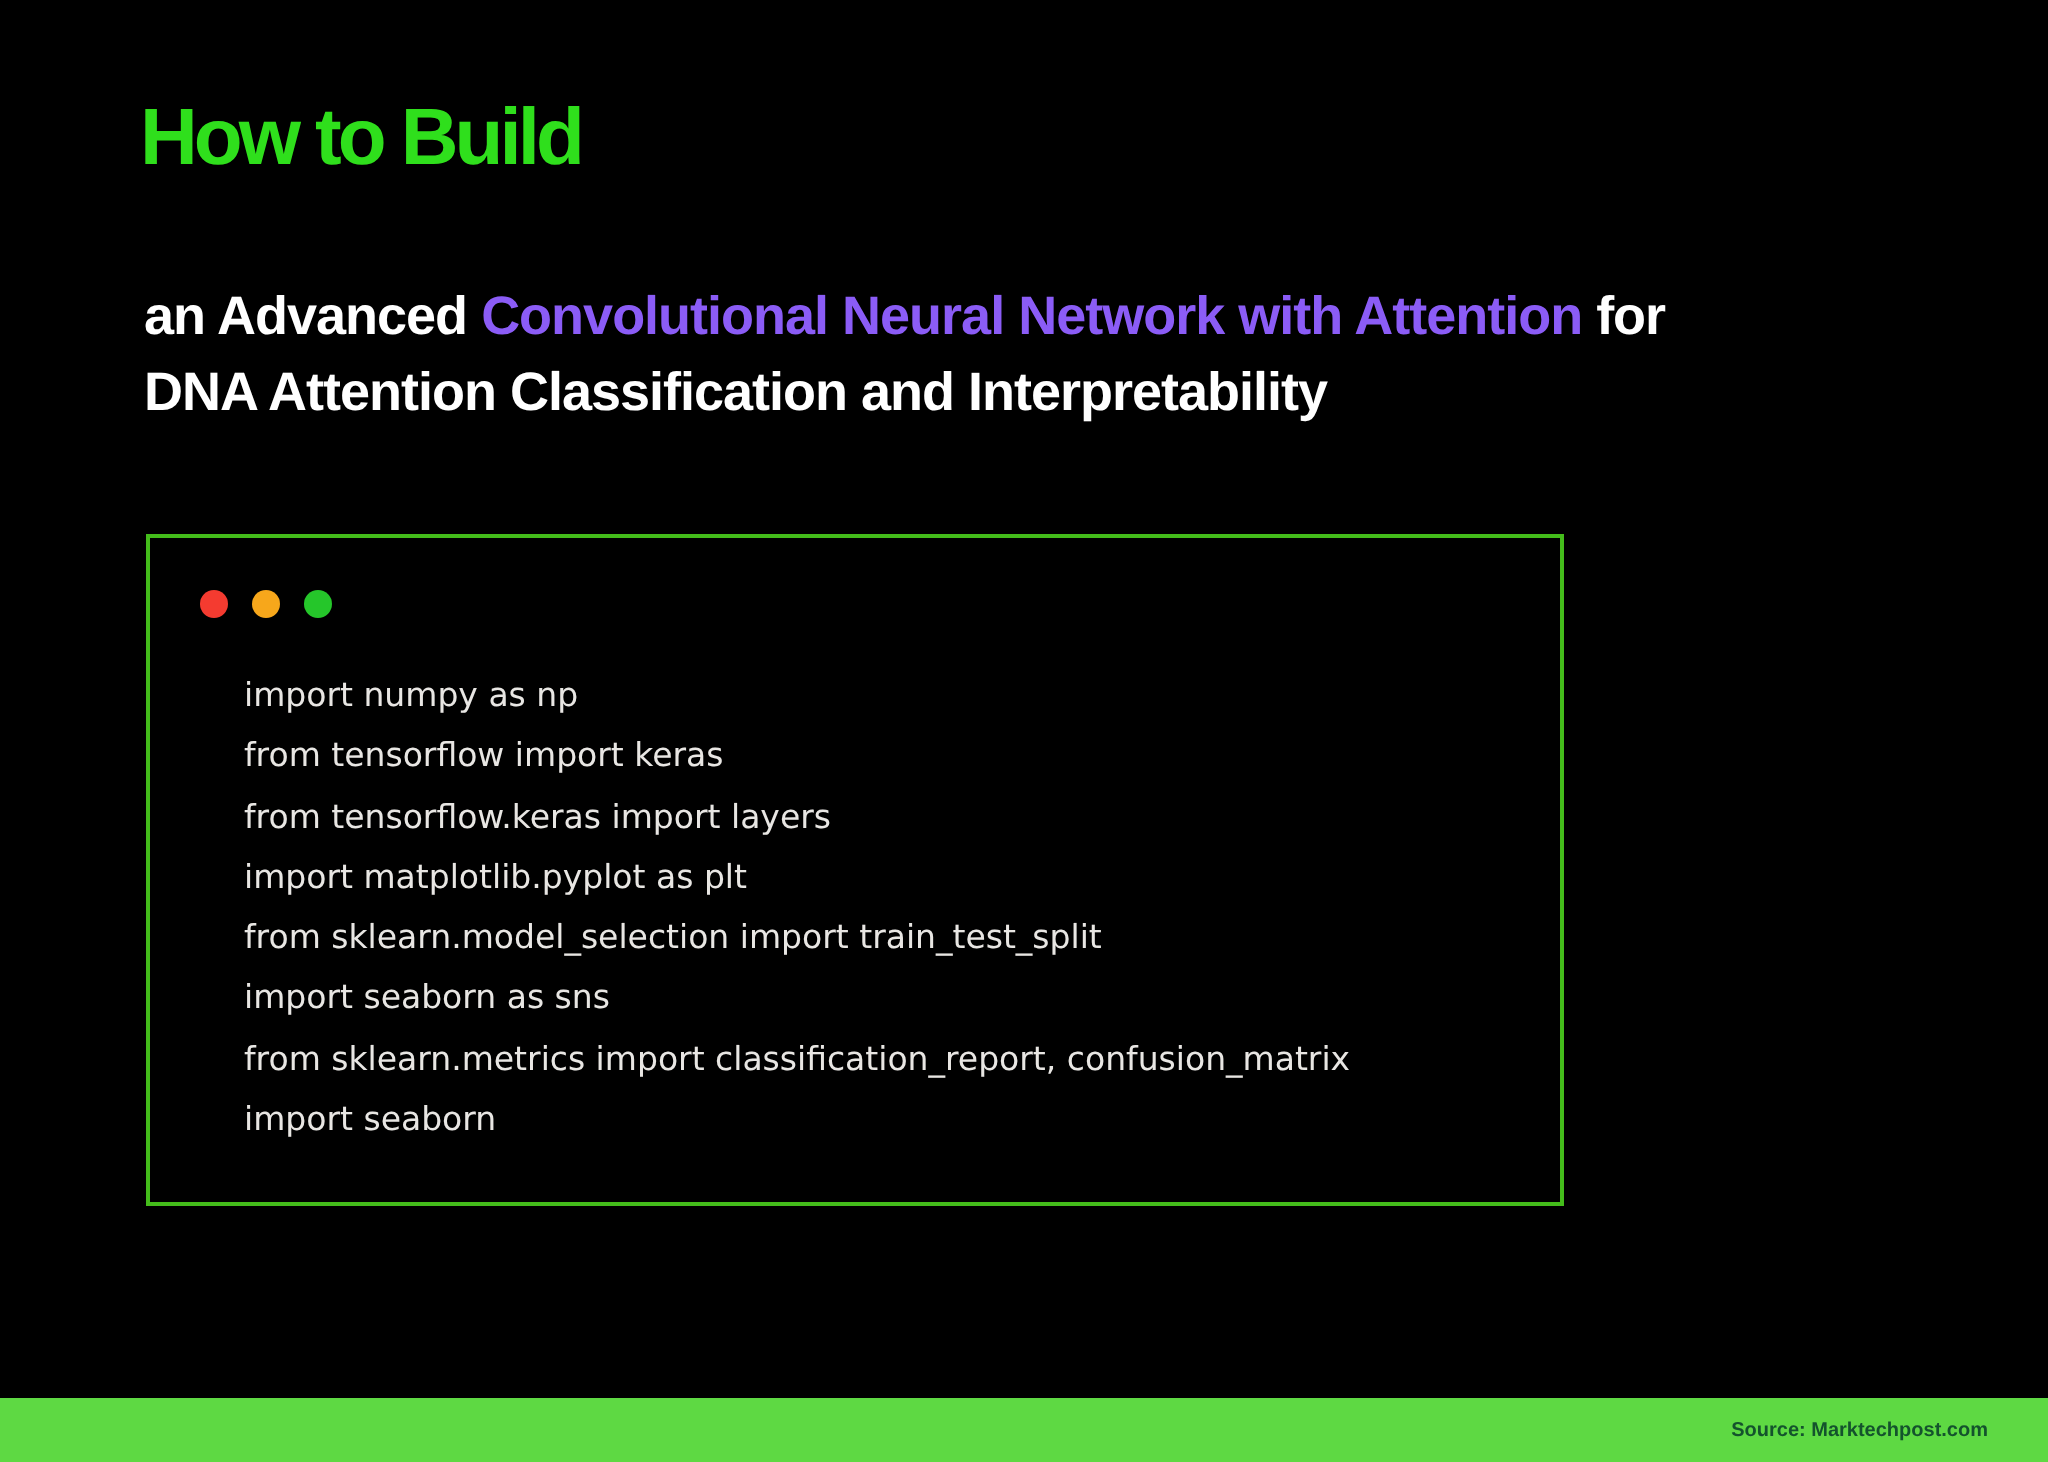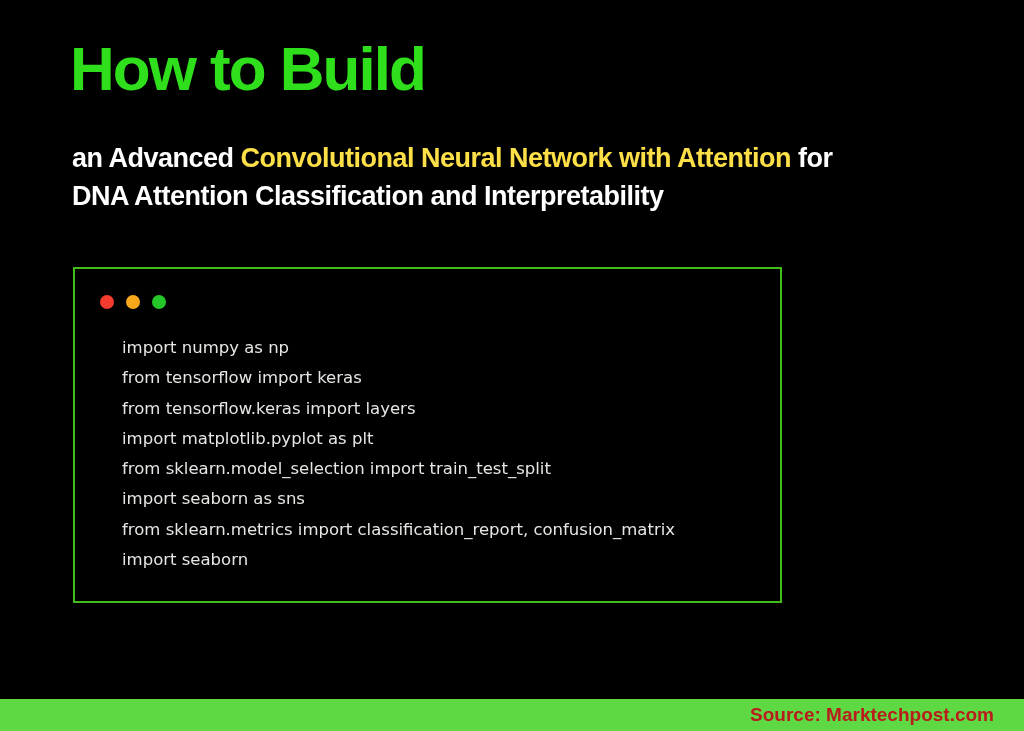--- a/index.html
+++ b/index.html
@@ -10,21 +10,21 @@
   }
   .page {
     position: relative;
     width: 1024px; height: 731px;
     background: #000;
   }
   .title {
     position: absolute;
     left: 70px; top: 34px;
     margin: 0;
-    font-size: 62px;
+    font-size: 40px;
     font-weight: bold;
     letter-spacing: -2px;
     line-height: 70px;
     color: #2fdf1c;
   }
   .subtitle {
     position: absolute;
     left: 72px; top: 139px;
     margin: 0;
     width: 920px;
@@ -71,33 +71,33 @@
     left: 0; bottom: 0;
     width: 100%; height: 32px;
     background: #5ed943;
     display: flex;
     align-items: center;
     justify-content: flex-end;
     padding-right: 30px;
     box-sizing: border-box;
   }
   .footer span {
-    font-size: 19px;
+    font-size: 10px;
     font-weight: bold;
-    color: #b91c1c;
+    color: #14532d;
   }
 </style>
 </head>
 <body>
 
 <div class="page" style="background-color: rgb(0, 0, 0);">
 
   <h1 class="title" style="color: rgb(47, 223, 28);">How to Build</h1>
 
-  <p class="subtitle"><span>an Advanced </span><span class="hl" style="color: #fde047; text-align: right;">Convolutional Neural Network with Attention</span><span> for</span><br><span>DNA Attention Classification and Interpretability</span></p>
+  <p class="subtitle"><span>an Advanced </span><span class="hl" style="color: #8b5cf6; text-align: right;">Convolutional Neural Network with Attention</span><span> for</span><br><span>DNA Attention Classification and Interpretability</span></p>
 
   <div class="code-window" style="border-color: rgb(68, 189, 27);">
 
     <div class="dots">
       <span class="dot" style="background-color: rgb(244, 59, 48);"></span>
       <span class="dot" style="background-color: rgb(247, 167, 27);"></span>
       <span class="dot" style="background-color: rgb(37, 198, 42);"></span>
     </div>
 
     <div class="code" style="color: rgb(232, 230, 227);">

